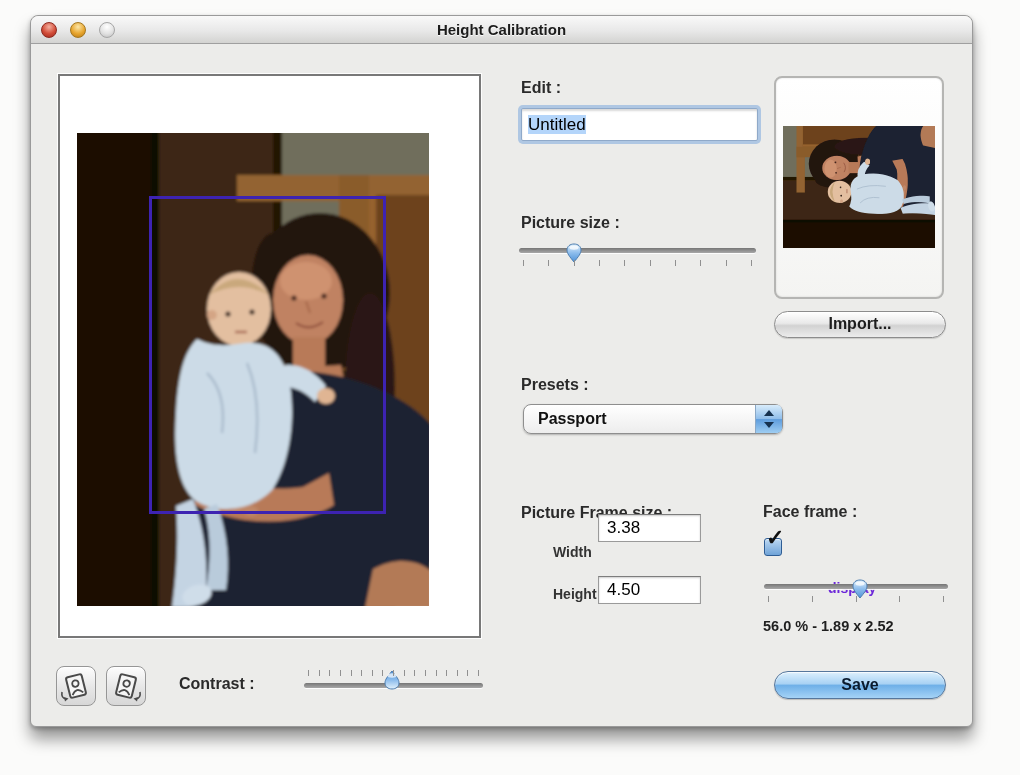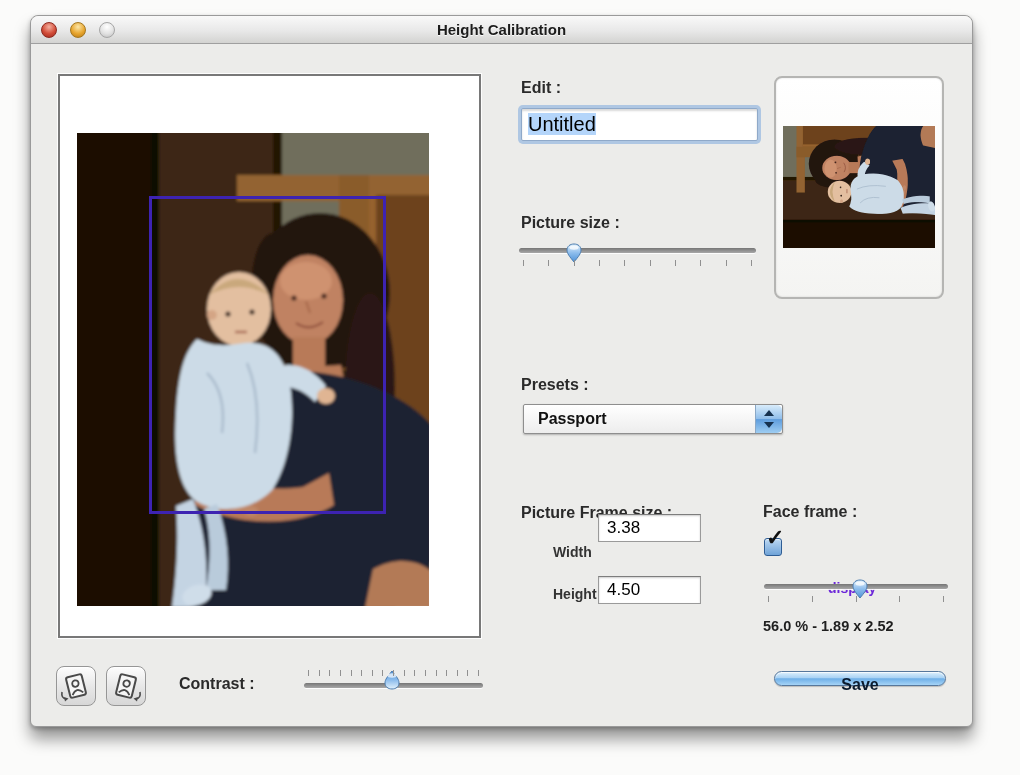--- a/index.html
+++ b/index.html
@@ -48,21 +48,21 @@
   }
 
   
   .lbl { position:absolute; font-size:16px; font-weight:600; color:#2a2a2a; }
   .lbl-sm { position:absolute; font-size:14px; font-weight:600; color:#333;margin-left:32px; }
 
   .textfield {
     position:absolute; left:490px; top:92px; width:237px; height:33px;
     background:#fff; border:1px solid #8fa9c9; border-radius:2px;
     box-shadow:0 0 0 3px rgba(125,170,220,.55), inset 0 2px 2px rgba(0,0,0,.15);
-    font-size:20px; color:#000; line-height:31px; padding-left:6px;
+    font-size:17px; color:#000; line-height:31px; padding-left:6px;
   }
   .textfield .sel { background:#b4d5fa; }
 
   .drop-hint { position:absolute; left:490px; top:155px; font-size:17px; font-weight:700; }
 
   
   .slider { position:absolute; }
   .slider .track {
     height:5px; border-radius:3px;
     background:linear-gradient(#767676,#a8a8a8);
@@ -95,34 +95,34 @@
     border:1.5px solid #8c8c8c;
     box-shadow:inset 0 1px 1px #fff, 0 1px 1px rgba(0,0,0,.15);
     font-size:16px; font-weight:600; color:#1d1d1d; text-align:center;
     cursor:default;
   }
   .pill span { display:block; margin-top:3px; }
   .btn-import { left:743px; top:295px; width:172px; }
   .btn-edit   { left:787px; top:390px; width:128px; }
   .btn-cancel { left:553px; top:655px; width:172px; height:29px; }
   .btn-save {
-    left:743px; top:655px; width:172px; height:15px;
+    left:743px; top:655px; width:172px; height:28px;
     position:absolute; border-radius:15px;
     background:linear-gradient(#dcf0fd,#a9d2f4 45%,#6fb0e8 52%,#a5d3f6);
     border:1.5px solid #56779c;
     box-shadow:inset 0 1px 1px rgba(255,255,255,.8), 0 1px 1px rgba(0,0,0,.2);
     font-size:16px; font-weight:600; color:#0b1b2e; text-align:center;
   }
   .btn-save span { display:block; margin-top:4px; }
 
   
   .dropdown {
     position:absolute; left:492px; top:388px; width:260px; height:30px;
     background:linear-gradient(#ffffff,#ededed);
-    border:1px solid #8e8e8e; border-radius:2px;
+    border:1px solid #8e8e8e; border-radius:8px;
     box-shadow:0 1px 2px rgba(0,0,0,.25);
     font-size:16px; font-weight:600; color:#111; line-height:28px; padding-left:14px;
   }
   .stepper {
     position:absolute; right:0; top:0; width:27px; height:28px;
     border-radius:0 5px 5px 0;
     background:linear-gradient(#d8ecfb,#8fbdea 50%,#5f9ddd 52%,#9ecdf2);
     border-left:1px solid #8aa8c6;
   }
   .arr { position:absolute; left:8px; width:0; height:0; border-left:5.5px solid transparent; border-right:5.5px solid transparent; }
@@ -295,20 +295,23 @@
 
   <div class="well">
     <div class="well-photo">
       <svg viewBox="0 0 473 352" preserveAspectRatio="none" aria-hidden="true">
         <g transform="rotate(-90) translate(-352 0)">
             <use href="#photo-scene"></use>
           </g>
       </svg>
     </div>
   </div>
+  <div class="pill btn-import">
+    <span>Import...</span>
+  </div>
 
   <div class="lbl" style="left:490px; top:360px;">Presets :</div>
   <div class="dropdown">
     <span>Passport</span>
     <div class="stepper">
       <div class="arr upp"></div>
         <div class="arr dwn"></div>
     </div>
   </div>
 

